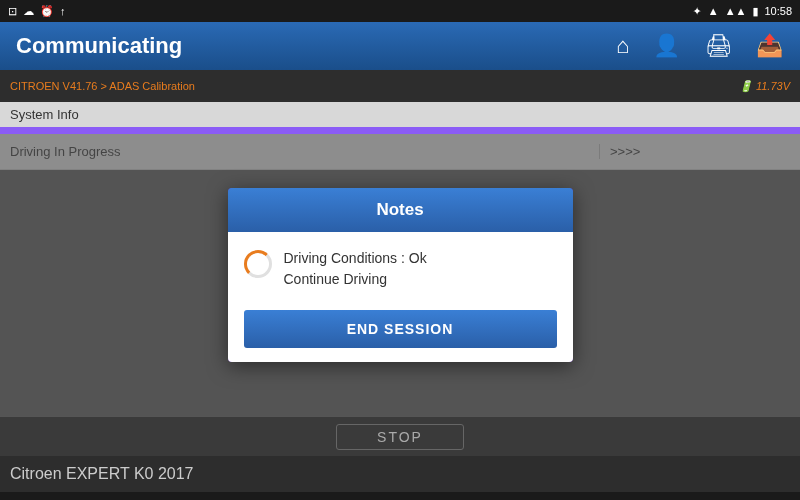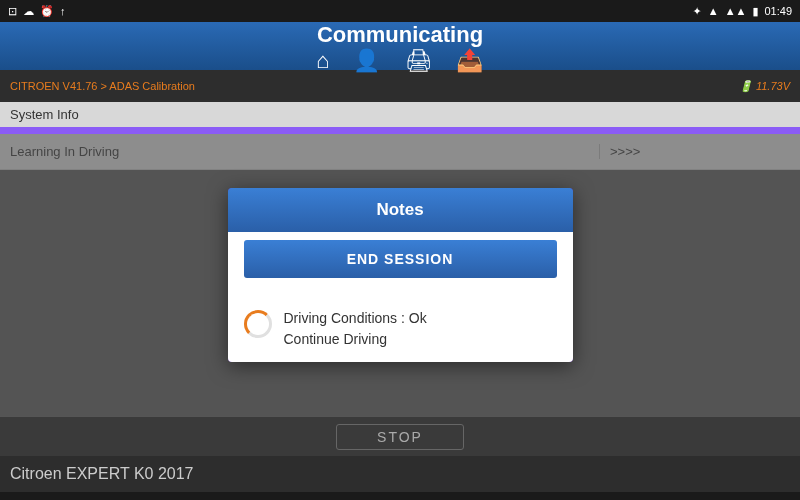--- a/index.html
+++ b/index.html
@@ -38,21 +38,20 @@
     
     #header {
       width: 800px;
       height: 48px;
       background: #1e5799;
       background: linear-gradient(to bottom, #2a6ab5, #1a4e8a);
       display: flex;
       align-items: center;
       padding: 0 16px;
       justify-content: space-between;
-      flex-direction: column;
     }
     #header-title {
       color: white;
       font-size: 22px;
       font-weight: bold;
     }
     #header-icons {
       display: flex;
       gap: 24px;
       align-items: center;
@@ -261,21 +260,21 @@
     <span>⊡</span>
     <span>☁</span>
     <span>⏰</span>
     <span>↑</span>
   </div>
   <div id="status-bar-right">
     <span>✦</span>
     <span>▲</span>
     <span>▲▲</span>
     <span>▮</span>
-    <span>01:49</span>
+    <span>10:58</span>
   </div>
 </div>
 
 <div id="header">
   <span id="header-title">Communicating</span>
   <div id="header-icons">
     <span class="header-icon">⌂</span>
     <span class="header-icon">👤</span>
     <span class="header-icon">🖨</span>
     <span class="header-icon">📤</span>
@@ -287,39 +286,39 @@
   <span id="battery-indicator">🔋 11.73V</span>
 </div>
 
 <div id="system-info-bar">
   <span id="system-info-label">System Info</span>
 </div>
 
 <div id="main-content">
 
   <div id="learning-row">
-    <span id="learning-label">Learning In Driving</span>
+    <span id="learning-label">Driving In Progress</span>
     <span id="learning-value">&gt;&gt;&gt;&gt;</span>
   </div>
 
   <div id="overlay">
     <div id="dialog">
       <div id="dialog-header">
         <span id="dialog-title">Notes</span>
-      </div>
-      <div id="dialog-footer">
-        <button id="end-session-btn">END SESSION</button>
       </div>
       <div id="dialog-body">
         <div id="spinner-icon"></div>
         <div id="dialog-message">
           <span>Driving Conditions : Ok</span><br>
           <span>Continue Driving</span>
         </div>
       </div>
+      <div id="dialog-footer">
+        <button id="end-session-btn">END SESSION</button>
+      </div>
     </div>
   </div>
 </div>
 
 <div id="stop-bar">
   <button id="stop-btn">STOP</button>
 </div>
 
 <div id="footer-info">
   <div id="footer-text">

